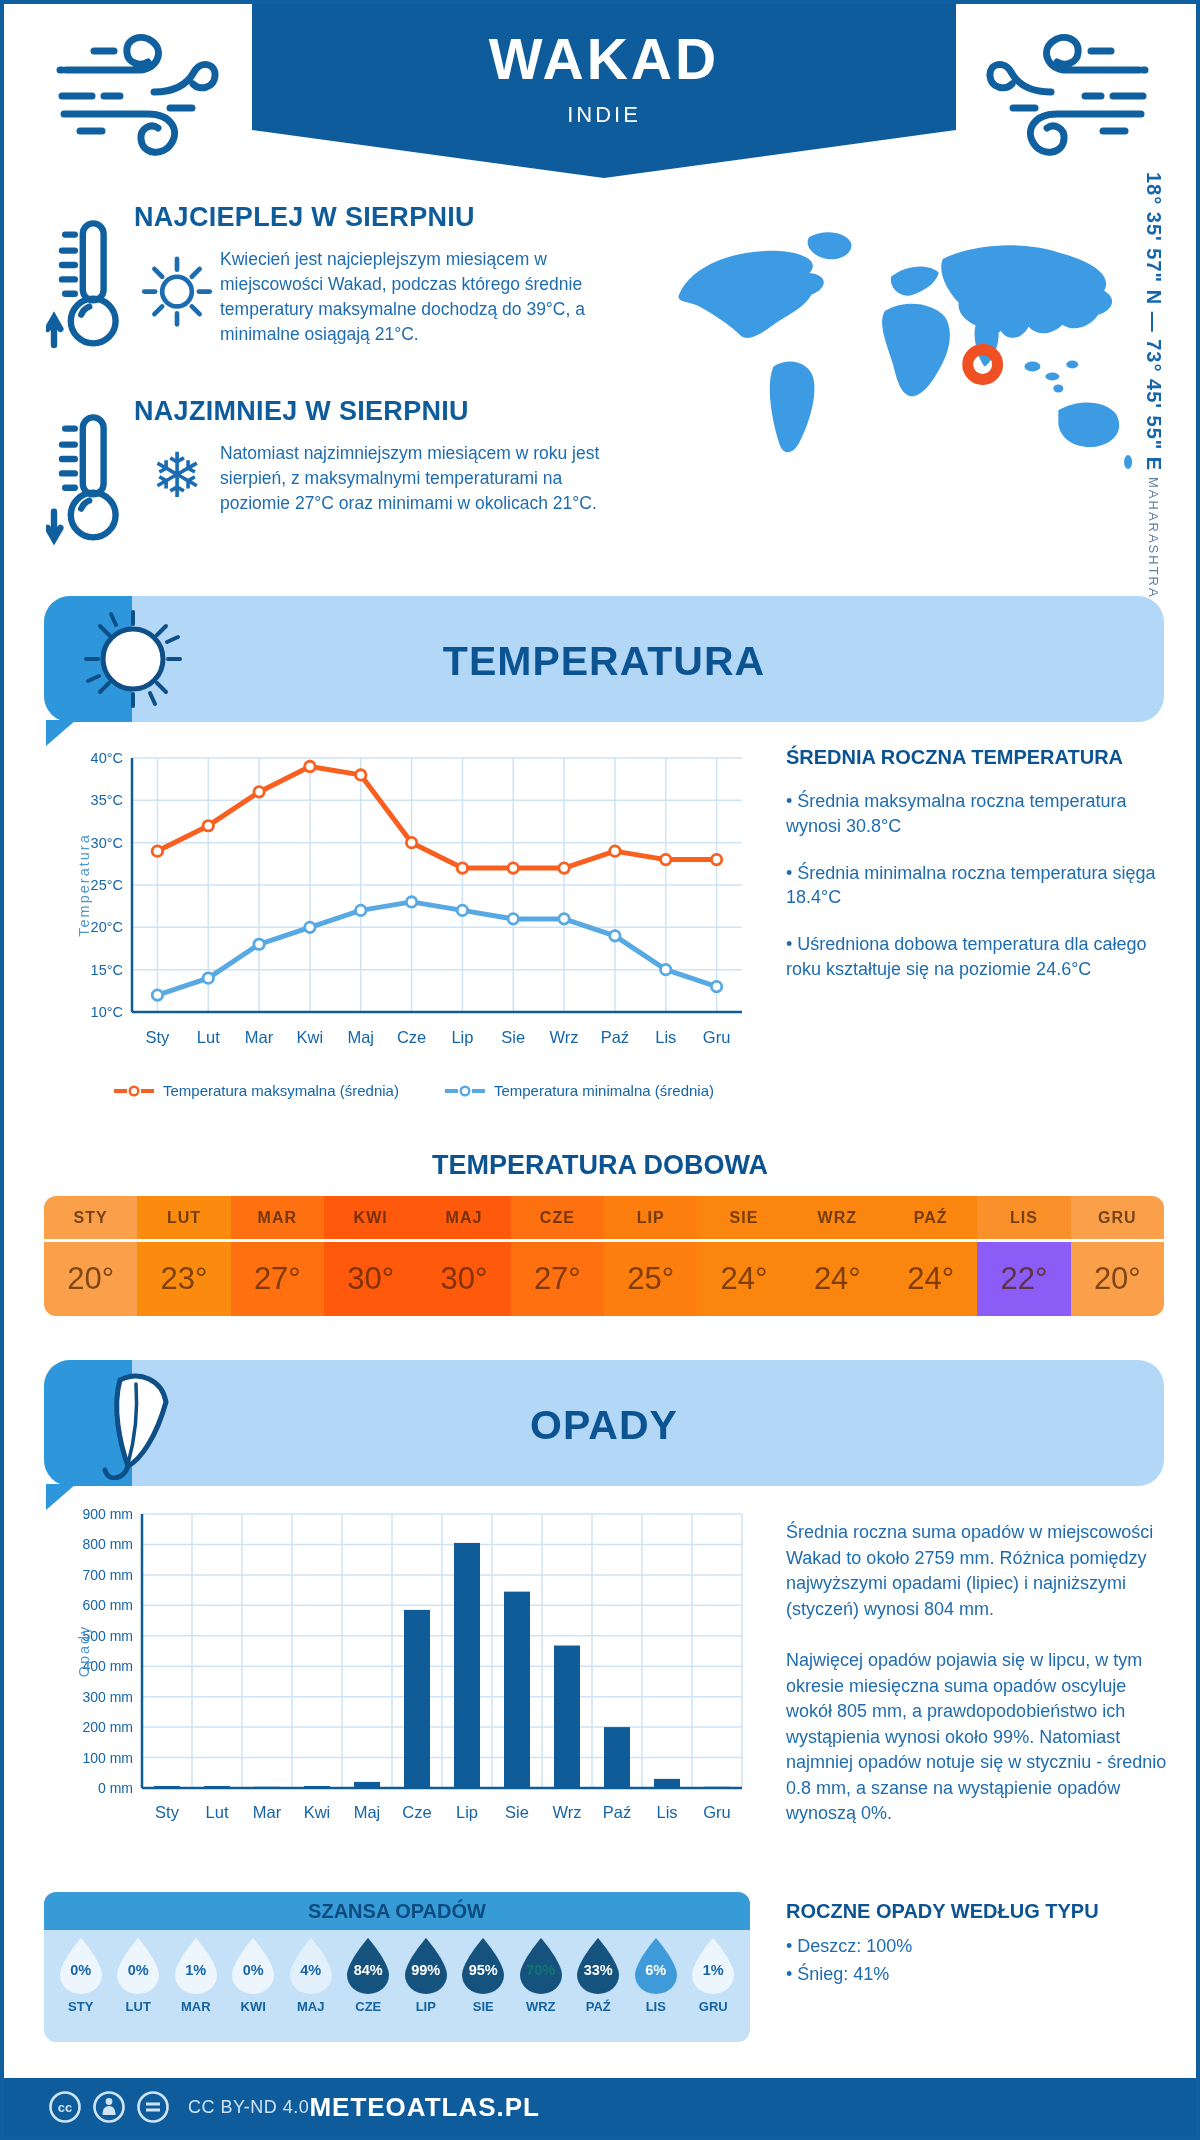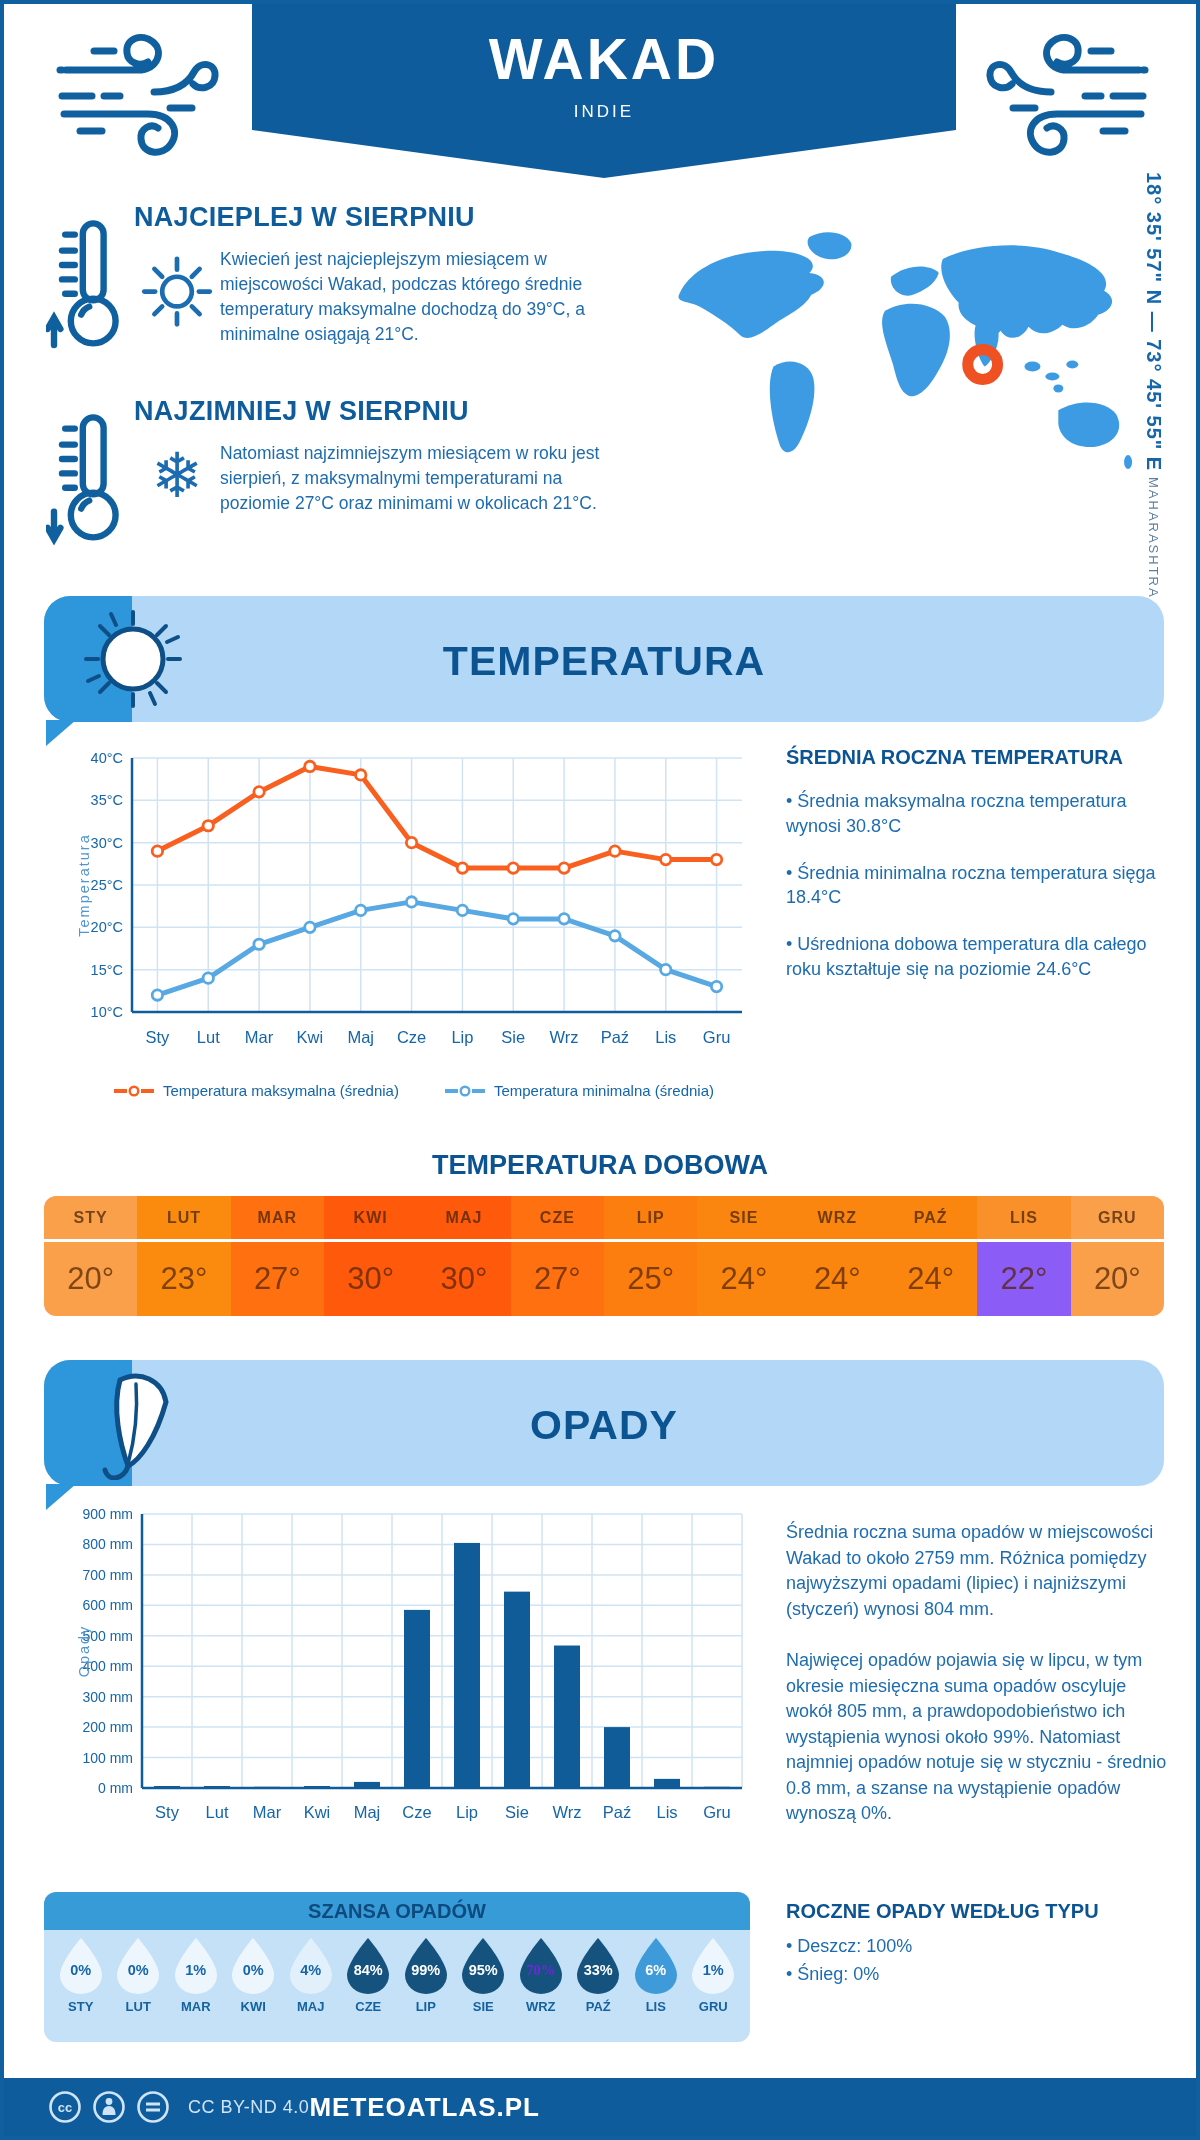--- a/index.html
+++ b/index.html
@@ -7,21 +7,21 @@
   .page { position:relative; width:1200px; height:2140px; background:#fff;
           border:4px solid #10609f; overflow:hidden; margin:0 auto; }
 
   
   .banner { position:absolute; left:248px; top:0; width:704px; height:126px;
             background:#0f5c9c; color:#fff; text-align:center; z-index:3; }
   .banner-tail { position:absolute; left:248px; top:126px; width:0; height:0; z-index:3;
             border-left:352px solid transparent; border-right:352px solid transparent;
             border-top:48px solid #0f5c9c; }
   .banner-title { font-size:57px; font-weight:bold; letter-spacing:3px; margin-top:22px; }
-  .banner-sub { font-size:17px; letter-spacing:3px; margin-top:10px; }
+  .banner-sub { font-size:22px; letter-spacing:3px; margin-top:10px; }
   .wind { position:absolute; top:14px; }
   .wind.left { left:46px; }
   .wind.right { left:966px; transform:scaleX(-1); }
 
   
   .intro-block { position:absolute; left:42px; width:600px; }
   .intro-block .thermo { position:absolute; left:0; top:4px; }
   .intro-content { margin-left:88px; }
   .intro-heading { font-size:27px; font-weight:bold; color:#0f5c9c; letter-spacing:0.3px; }
   .intro-row { display:flex; margin-top:14px; }
@@ -430,21 +430,21 @@
     </svg>
 
   <div class="side-block" style="top:1516px;">
     <div class="side-para">Średnia roczna suma opadów w miejscowości Wakad to około 2759 mm. Różnica pomiędzy najwyższymi opadami (lipiec) i najniższymi (styczeń) wynosi 804 mm.</div>
     <div class="side-para">Najwięcej opadów pojawia się w lipcu, w tym okresie miesięczna suma opadów oscyluje wokół 805 mm, a prawdopodobieństwo ich wystąpienia wynosi około 99%. Natomiast najmniej opadów notuje się w styczniu - średnio 0.8 mm, a szanse na wystąpienie opadów wynoszą 0%.</div>
   </div>
 
   <div class="side-block" style="top:1896px;">
     <div class="side-heading" style="margin-bottom:10px;">ROCZNE OPADY WEDŁUG TYPU</div>
     <div class="type-bullet">• Deszcz: 100%</div>
-    <div class="type-bullet">• Śnieg: 0%</div>
+    <div class="type-bullet">• Śnieg: 41%</div>
   </div>
 
   <div class="chance-box">
     <div class="chance-head">SZANSA OPADÓW</div>
     <div class="chance-body" id="chance-body">
         <div class="drop-slot">
           <div class="drop"><svg width="46" height="60" viewBox="0 0 46 60">
               <path d="M23 2 C23 2 44 26 44 39 A21 19 0 1 1 2 39 C2 26 23 2 23 2 Z" fill="#eef6fd"></path>
             </svg><span class="drop-pct" style="color: rgb(21, 101, 168);">0%</span></div>
           <div class="drop-month">STY</div>
@@ -487,21 +487,21 @@
         </div>
         <div class="drop-slot">
           <div class="drop"><svg width="46" height="60" viewBox="0 0 46 60">
               <path d="M23 2 C23 2 44 26 44 39 A21 19 0 1 1 2 39 C2 26 23 2 23 2 Z" fill="#15537e"></path>
             </svg><span class="drop-pct" style="color: rgb(255, 255, 255);">95%</span></div>
           <div class="drop-month">SIE</div>
         </div>
         <div class="drop-slot">
           <div class="drop"><svg width="46" height="60" viewBox="0 0 46 60">
               <path d="M23 2 C23 2 44 26 44 39 A21 19 0 1 1 2 39 C2 26 23 2 23 2 Z" fill="#15537e"></path>
-            </svg><span class="drop-pct" style="color: #6d28d9; font-family: Liberation Serif, serif;">70%</span></div>
+            </svg><span class="drop-pct" style="color: #0f766e;">70%</span></div>
           <div class="drop-month">WRZ</div>
         </div>
         <div class="drop-slot">
           <div class="drop"><svg width="46" height="60" viewBox="0 0 46 60">
               <path d="M23 2 C23 2 44 26 44 39 A21 19 0 1 1 2 39 C2 26 23 2 23 2 Z" fill="#15537e"></path>
             </svg><span class="drop-pct" style="color: rgb(255, 255, 255);">33%</span></div>
           <div class="drop-month">PAŹ</div>
         </div>
         <div class="drop-slot">
           <div class="drop"><svg width="46" height="60" viewBox="0 0 46 60">

